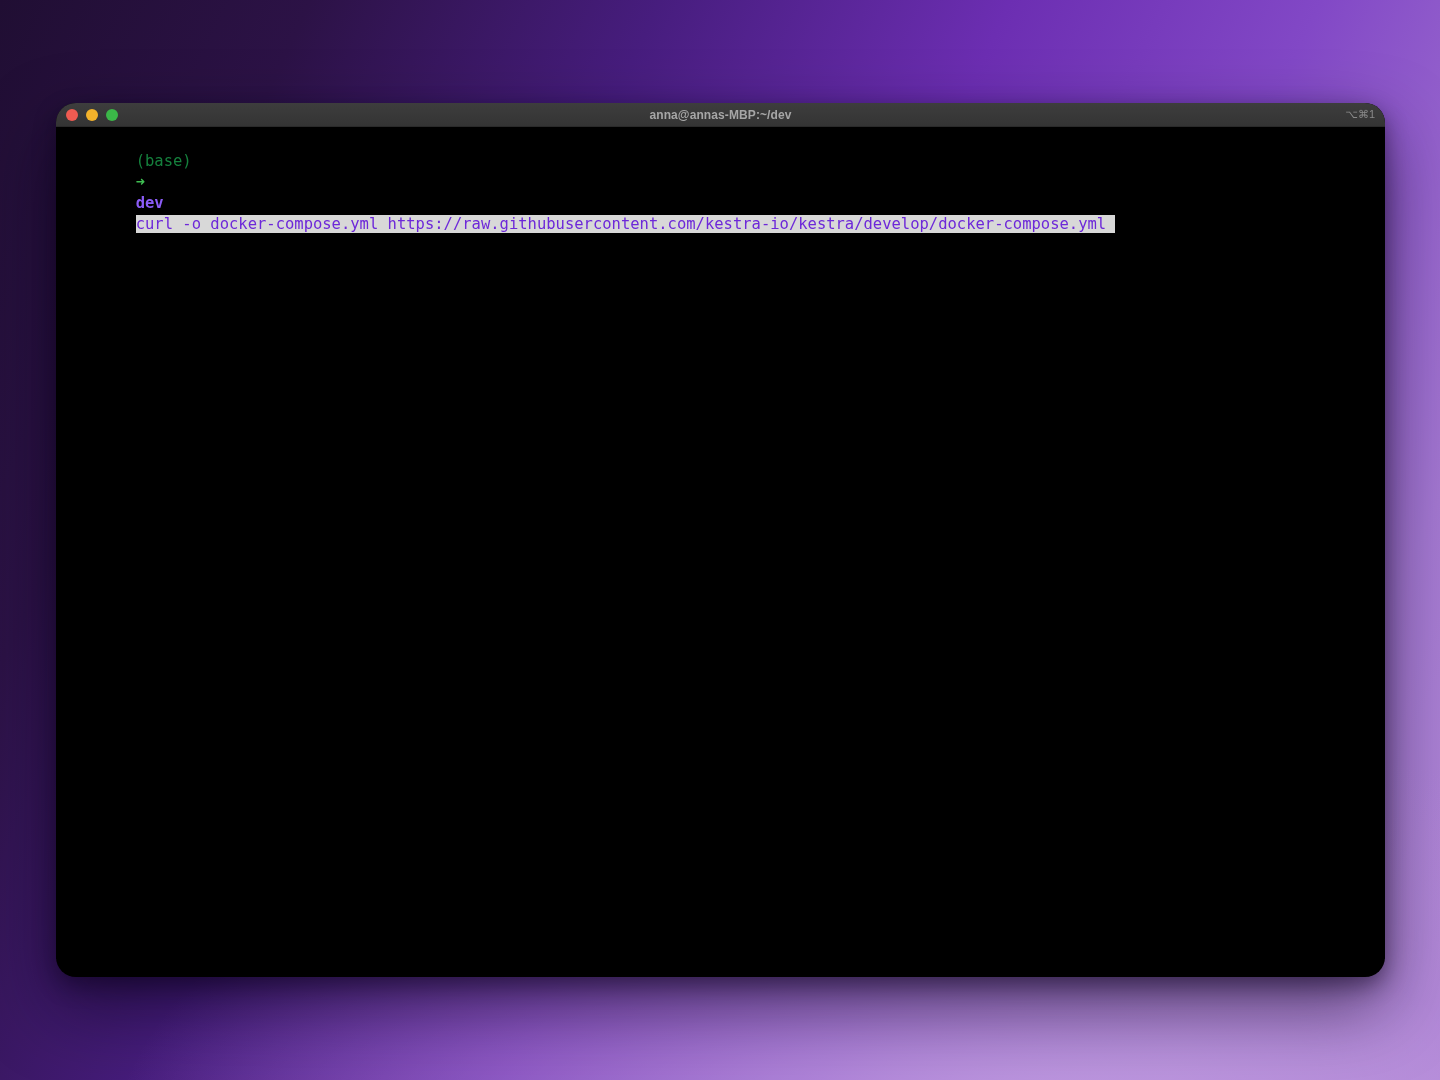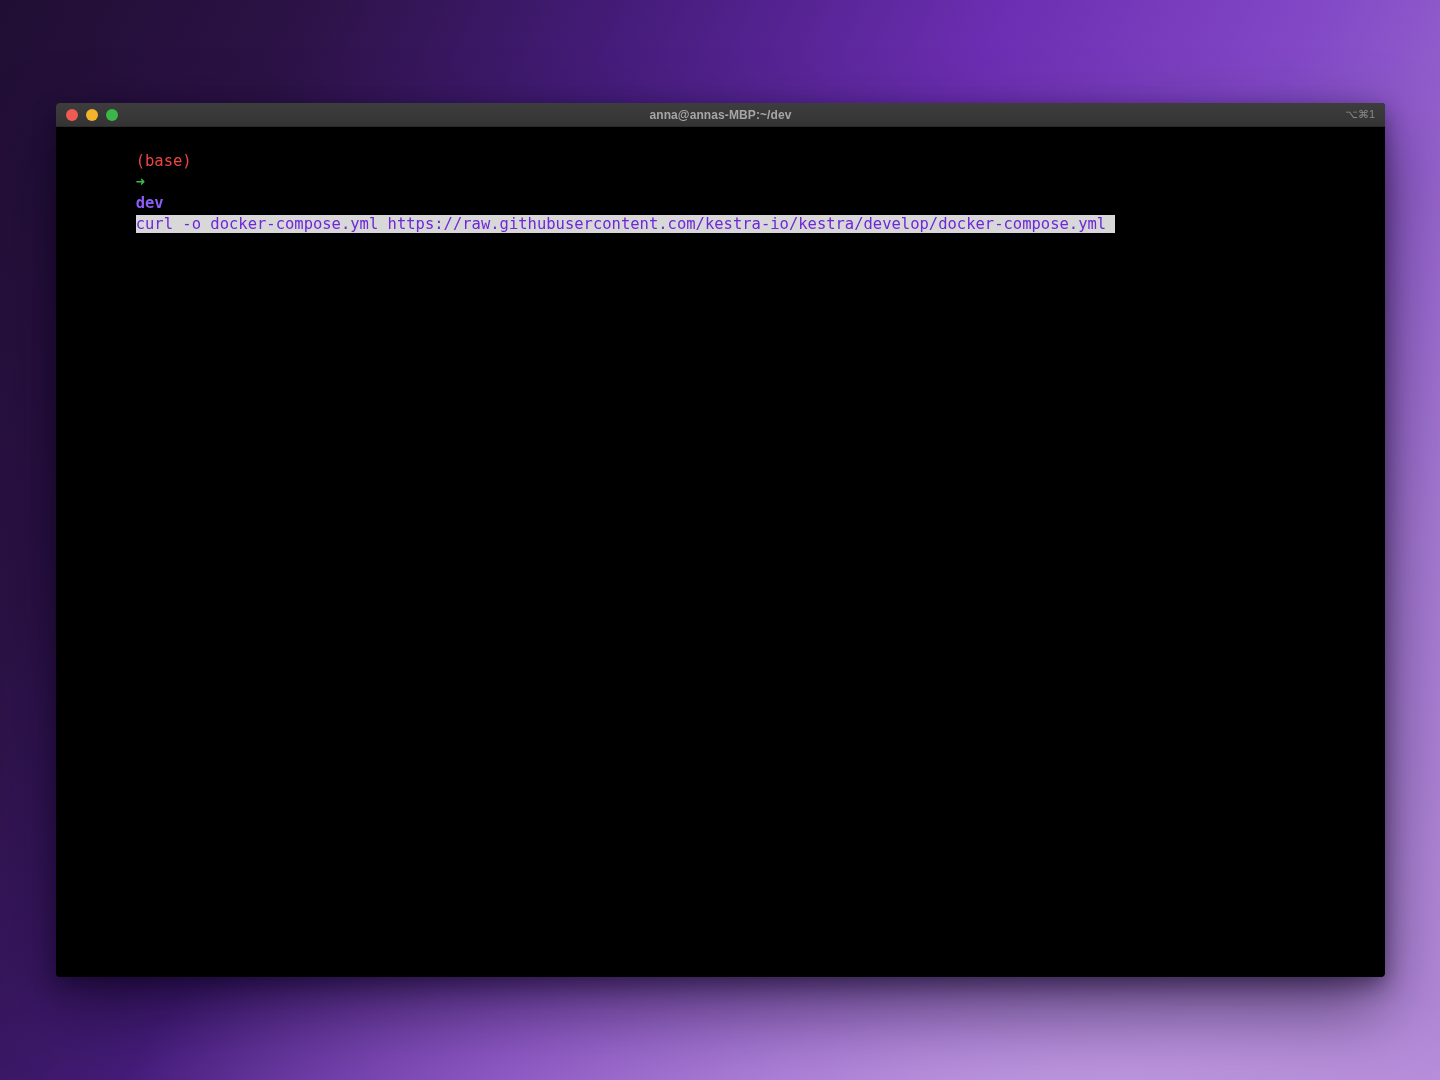--- a/index.html
+++ b/index.html
@@ -8,21 +8,21 @@
     font-family: "Liberation Sans", sans-serif;
     background:
       radial-gradient(95% 60% at 72% 108%, rgba(200,166,228,0.95) 0%, rgba(178,135,216,0.55) 38%, rgba(150,95,200,0.0) 68%),
       linear-gradient(115deg, #200e33 0%, #2c1246 16%, #471d7e 34%, #6c2eb2 52%, #8248c6 68%, #a478d2 86%, #b48cd8 100%);
   }
 
   .window {
     position: absolute;
     left: 56px; top: 103px;
     width: 1329px; height: 874px;
-    border-radius: 4px;
+    border-radius: 20px;
     overflow: hidden;
     box-shadow: 0 30px 70px rgba(10,0,25,0.55), 0 8px 22px rgba(10,0,25,0.45);
     background: #000;
   }
 
   
   .titlebar {
     position: relative;
     height: 24px;
     background: linear-gradient(#3d3d3d, #343434);
@@ -87,21 +87,21 @@
     background: #000;
     padding: 3px 5px;
   }
   .term-line {
     font-family: "DejaVu Sans Mono", "Liberation Mono", monospace;
     font-size: 15.5px;
     line-height: 21px;
     white-space: pre;
     color: #cccccc;
   }
-  .c-env   { color: #ef4444; }
+  .c-env   { color: #15803d; }
   .c-arrow { color: #3fbf52; font-weight: bold; }
   .c-dir   { color: #8b5cf6; font-weight: bold; }
   .c-sel   {
     background: #d8d8d8;
     color: #6d28d9;
     padding-right: 9.3px; 
   }
 </style>
 </head>
 <body>

